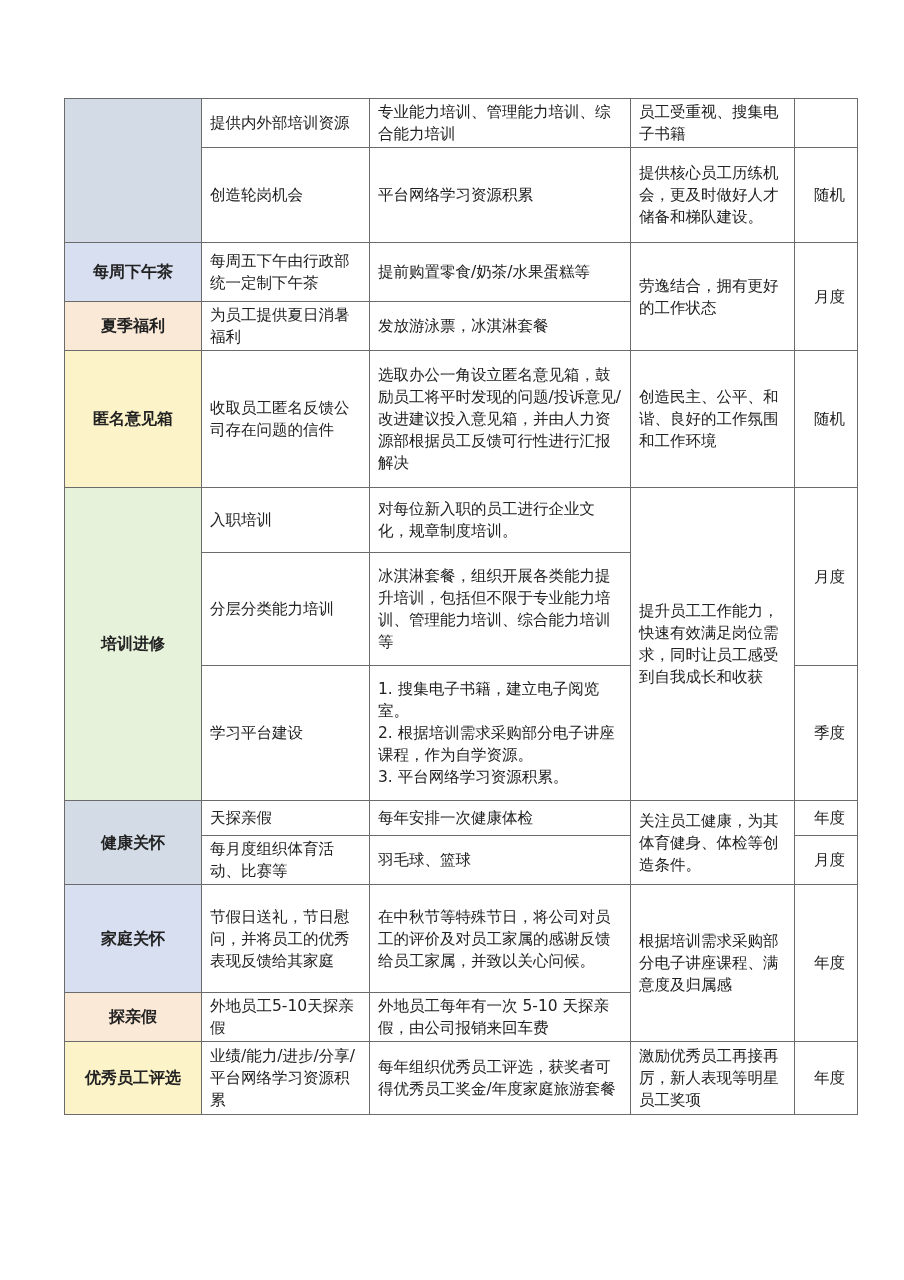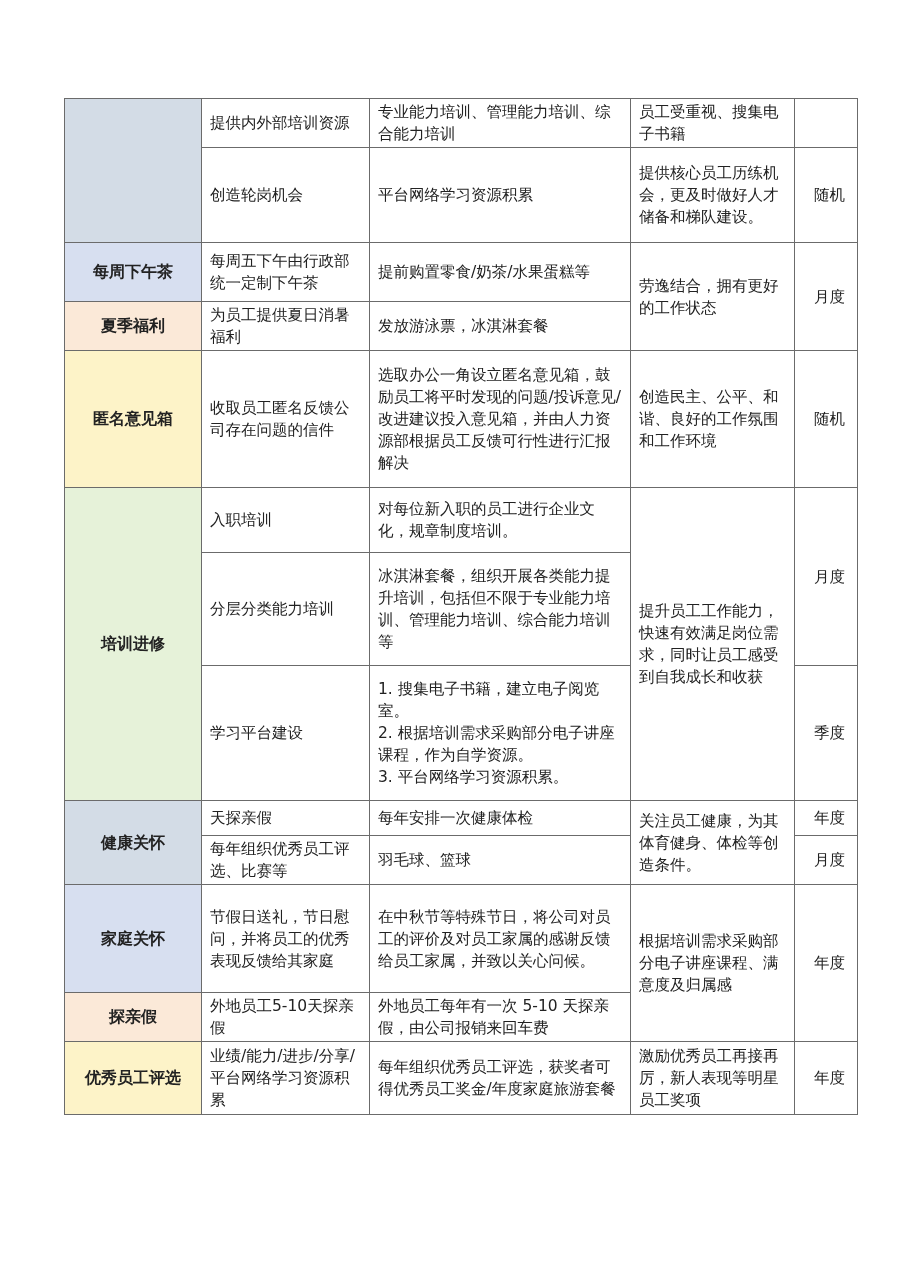--- a/index.html
+++ b/index.html
@@ -78,21 +78,21 @@
       <td class="freq">季度</td>
     </tr>
     <tr style="height:35px">
       <td class="cat c-blue" rowspan="2">健康关怀</td>
       <td>天探亲假</td>
       <td>每年安排一次健康体检</td>
       <td rowspan="2">关注员工健康，为其体育健身、体检等创造条件。</td>
       <td class="freq">年度</td>
     </tr>
     <tr style="height:47px">
-      <td>每年组织优秀员工评选、比赛等</td>
+      <td>每月度组织体育活动、比赛等</td>
       <td>羽毛球、篮球</td>
       <td class="freq">月度</td>
     </tr>
     <tr style="height:108px">
       <td class="cat c-lav">家庭关怀</td>
       <td>节假日送礼，节日慰问，并将员工的优秀表现反馈给其家庭</td>
       <td>在中秋节等特殊节日，将公司对员工的评价及对员工家属的感谢反馈给员工家属，并致以关心问候。</td>
       <td rowspan="2">根据培训需求采购部分电子讲座课程、满意度及归属感</td>
       <td rowspan="2" class="freq">年度</td>
     </tr>

